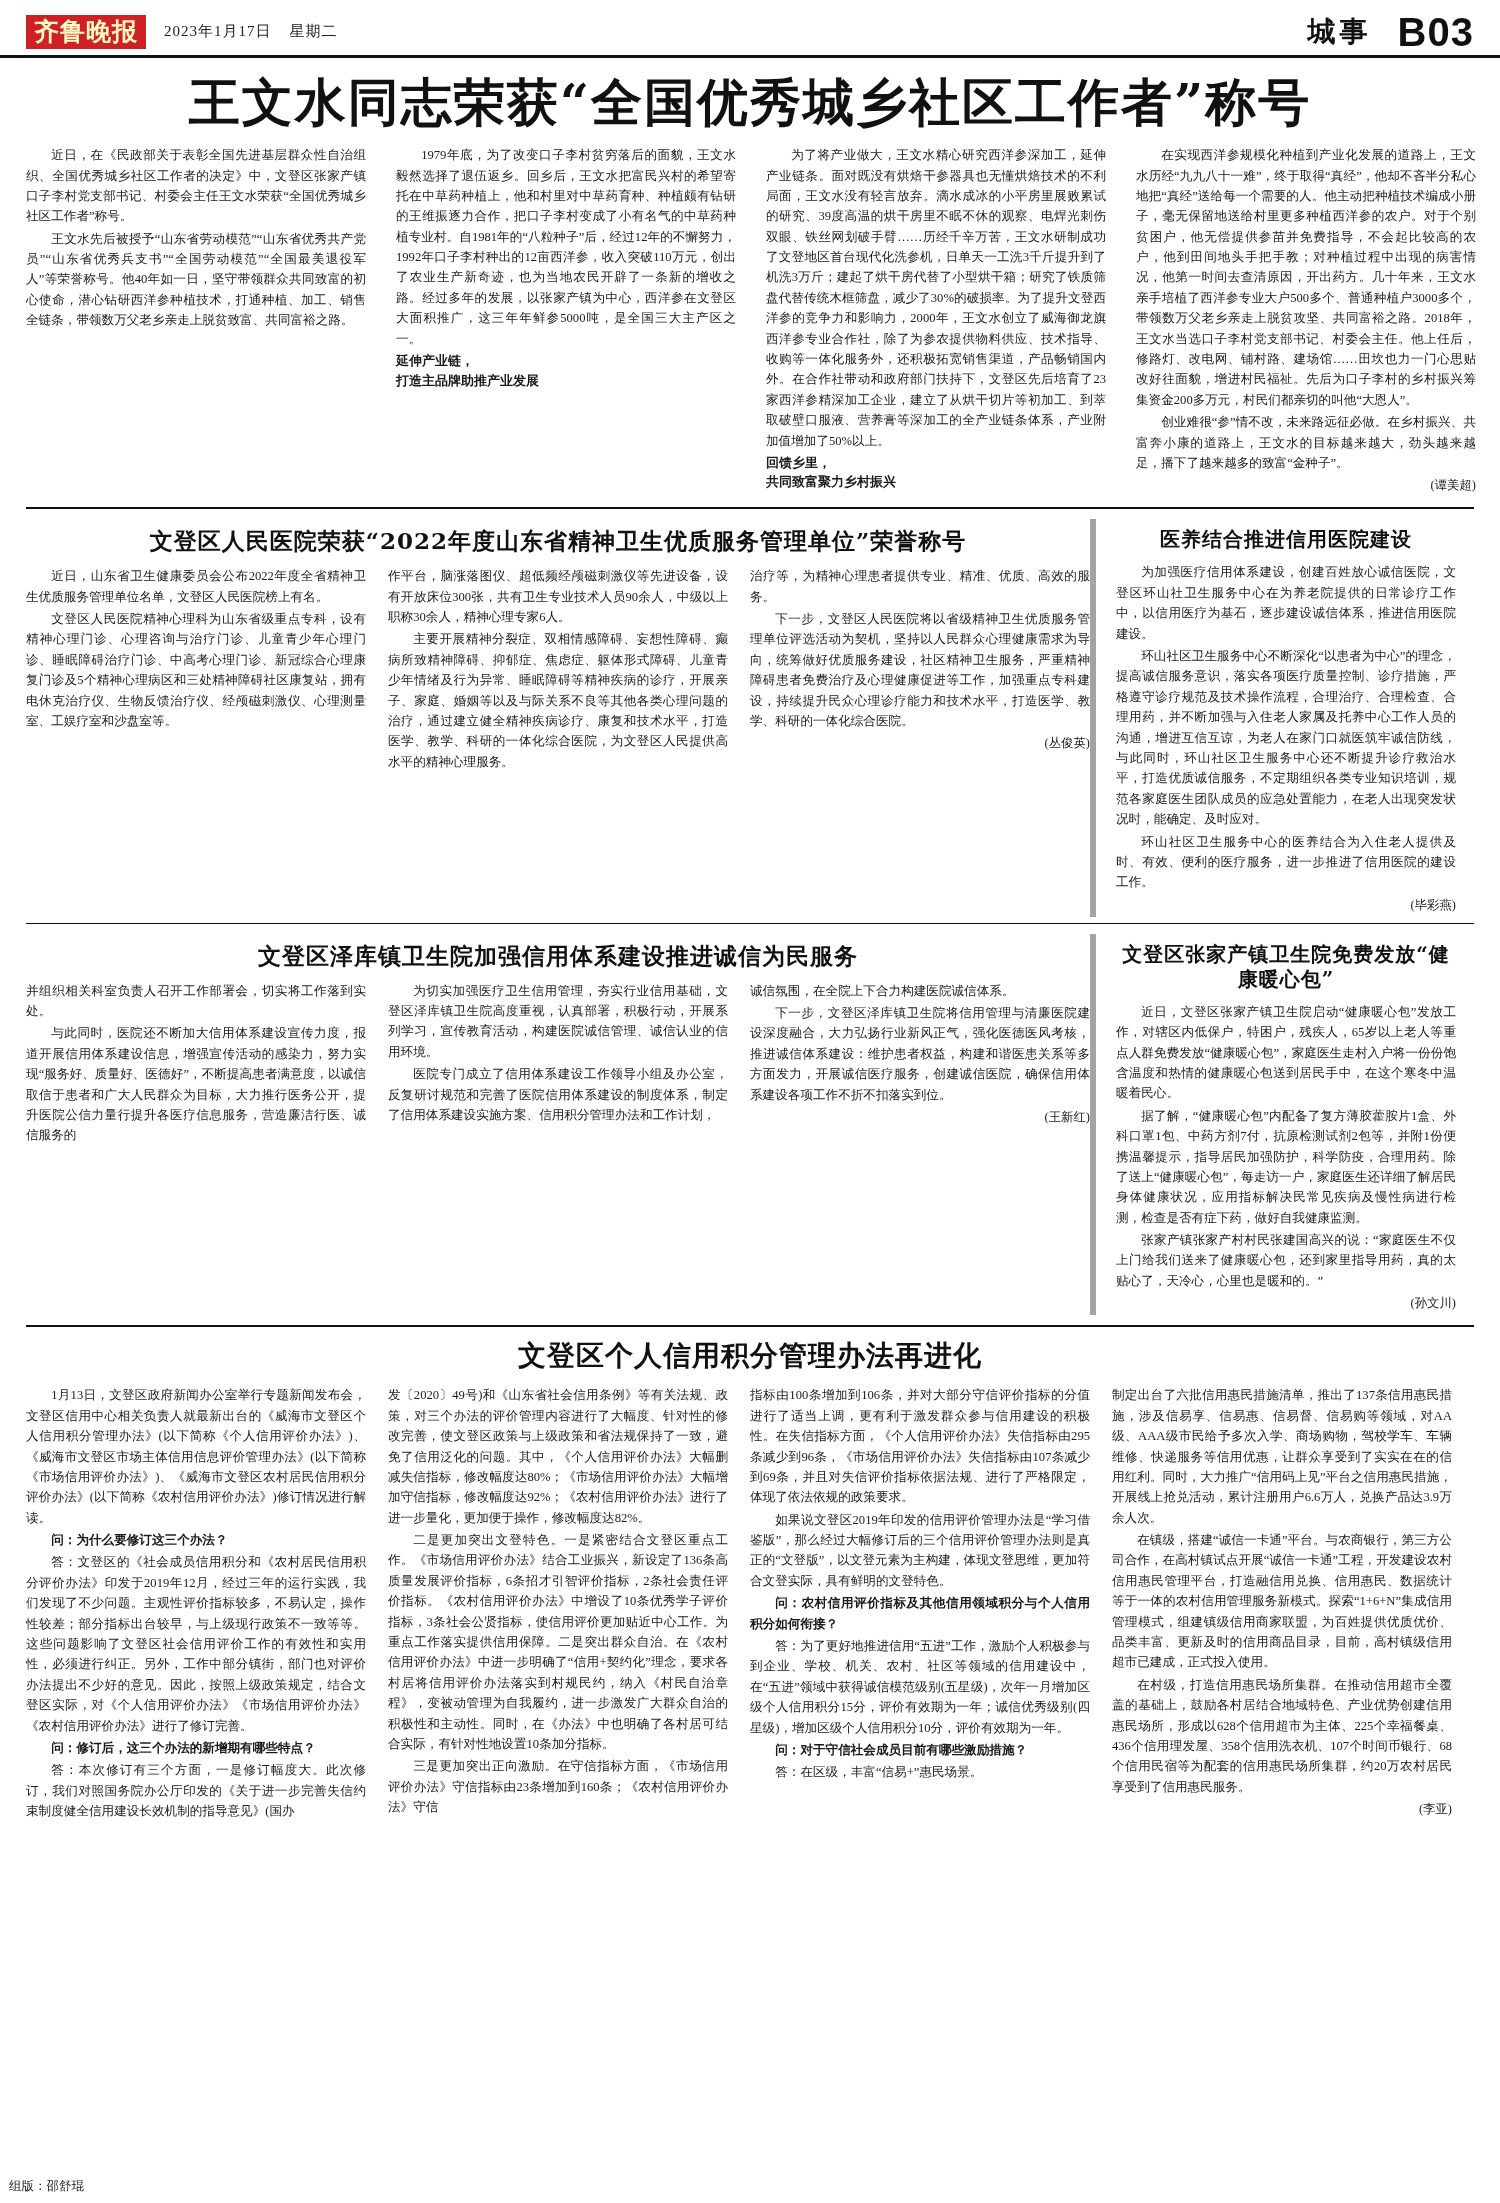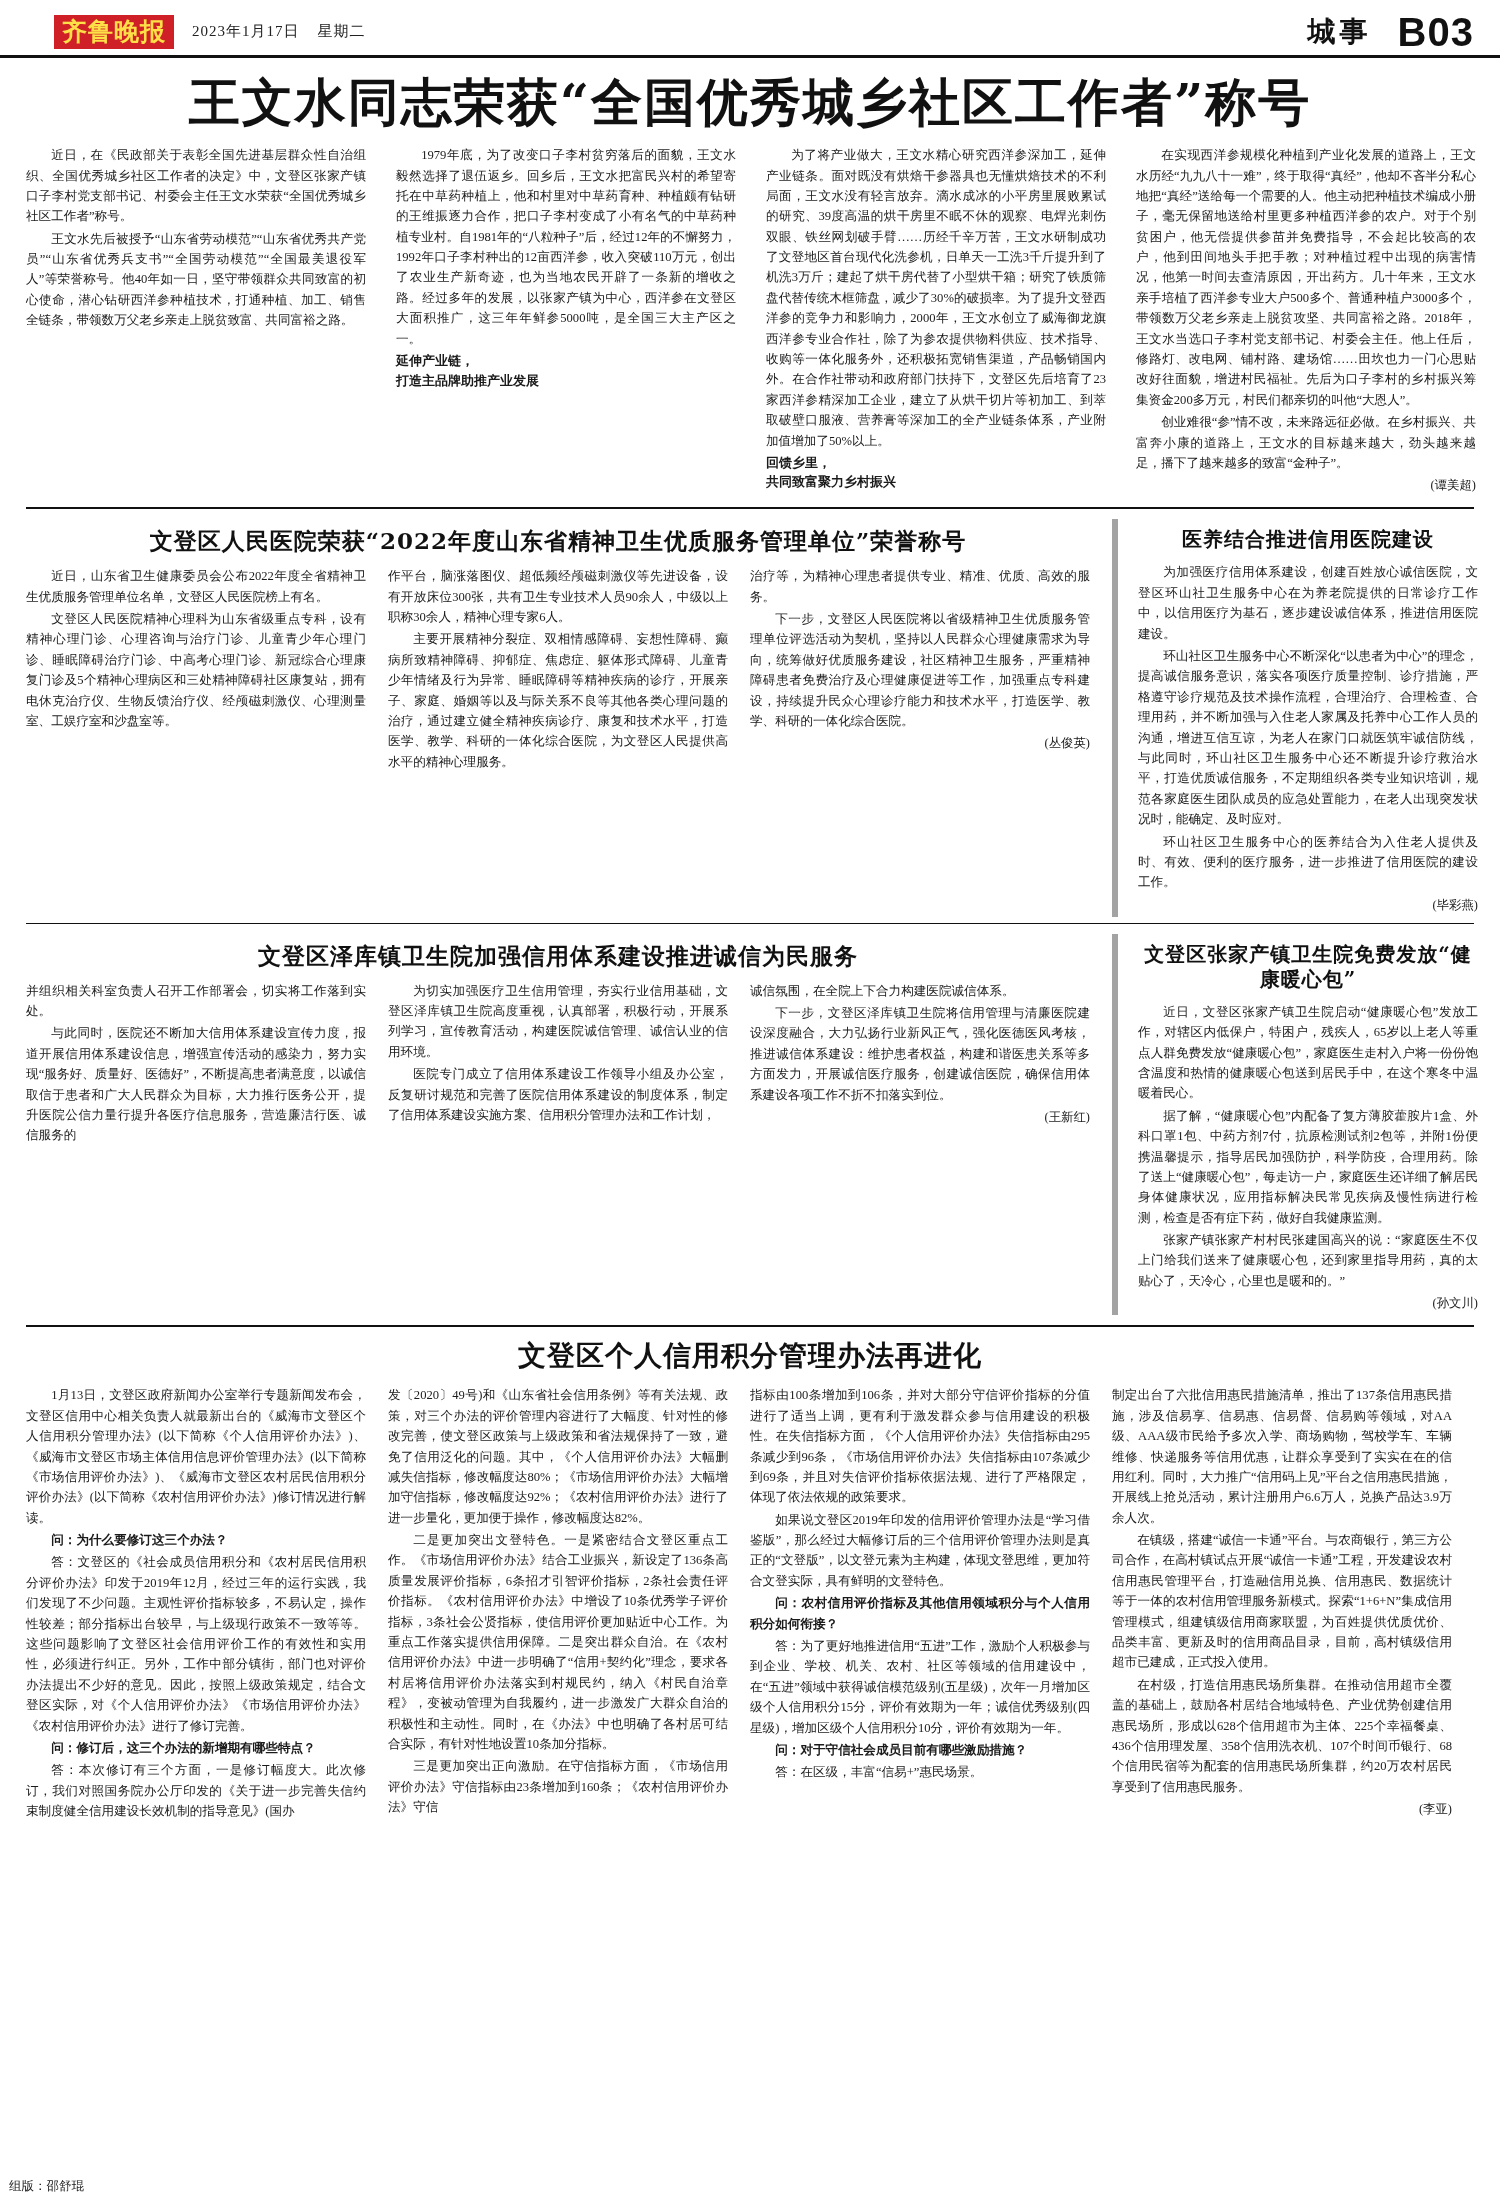--- a/index.html
+++ b/index.html
@@ -27,29 +27,28 @@
   .masthead {
     display: flex;
     align-items: center;
     padding: 14px 26px 6px 26px;
     border-bottom: 3px solid #111;
     height: 58px;
     box-sizing: border-box;
   }
   .logo-box {
     background: #cf2027;
-    color: #fde047;
+    color: #fef9c3;
     font-family: "DejaVu Serif", serif;
     font-weight: bold;
     font-size: 25px;
     letter-spacing: 1px;
     padding: 4px 8px 5px 8px;
     line-height: 1;
     white-space: nowrap;
-    margin-left: 28px;
   }
   .masthead-date {
     font-size: 15px;
     color: #222;
     margin-left: 18px;
     letter-spacing: 1px;
     white-space: nowrap;
   }
   .masthead-spacer { flex: 1; }
   .section-name {
@@ -123,21 +122,20 @@
   }
   .rule-thin {
     border-top: 1px solid #111;
     margin: 6px 26px 0 26px;
   }
 
   
   .mid-band {
     padding: 0 26px;
     display: flex;
-    gap: 22px;
     margin-top: 10px;
     align-items: flex-start;
   }
   .mid-left  { width: 1064px; flex: 0 0 1064px; }
   .mid-right { width: 366px; flex: 0 0 366px; border-left: 6px solid #a3a3a3; padding-left: 20px; box-sizing: border-box;}
 
   .art-title {
     text-align: center;
     font-weight: bold;
     font-size: 23px;

